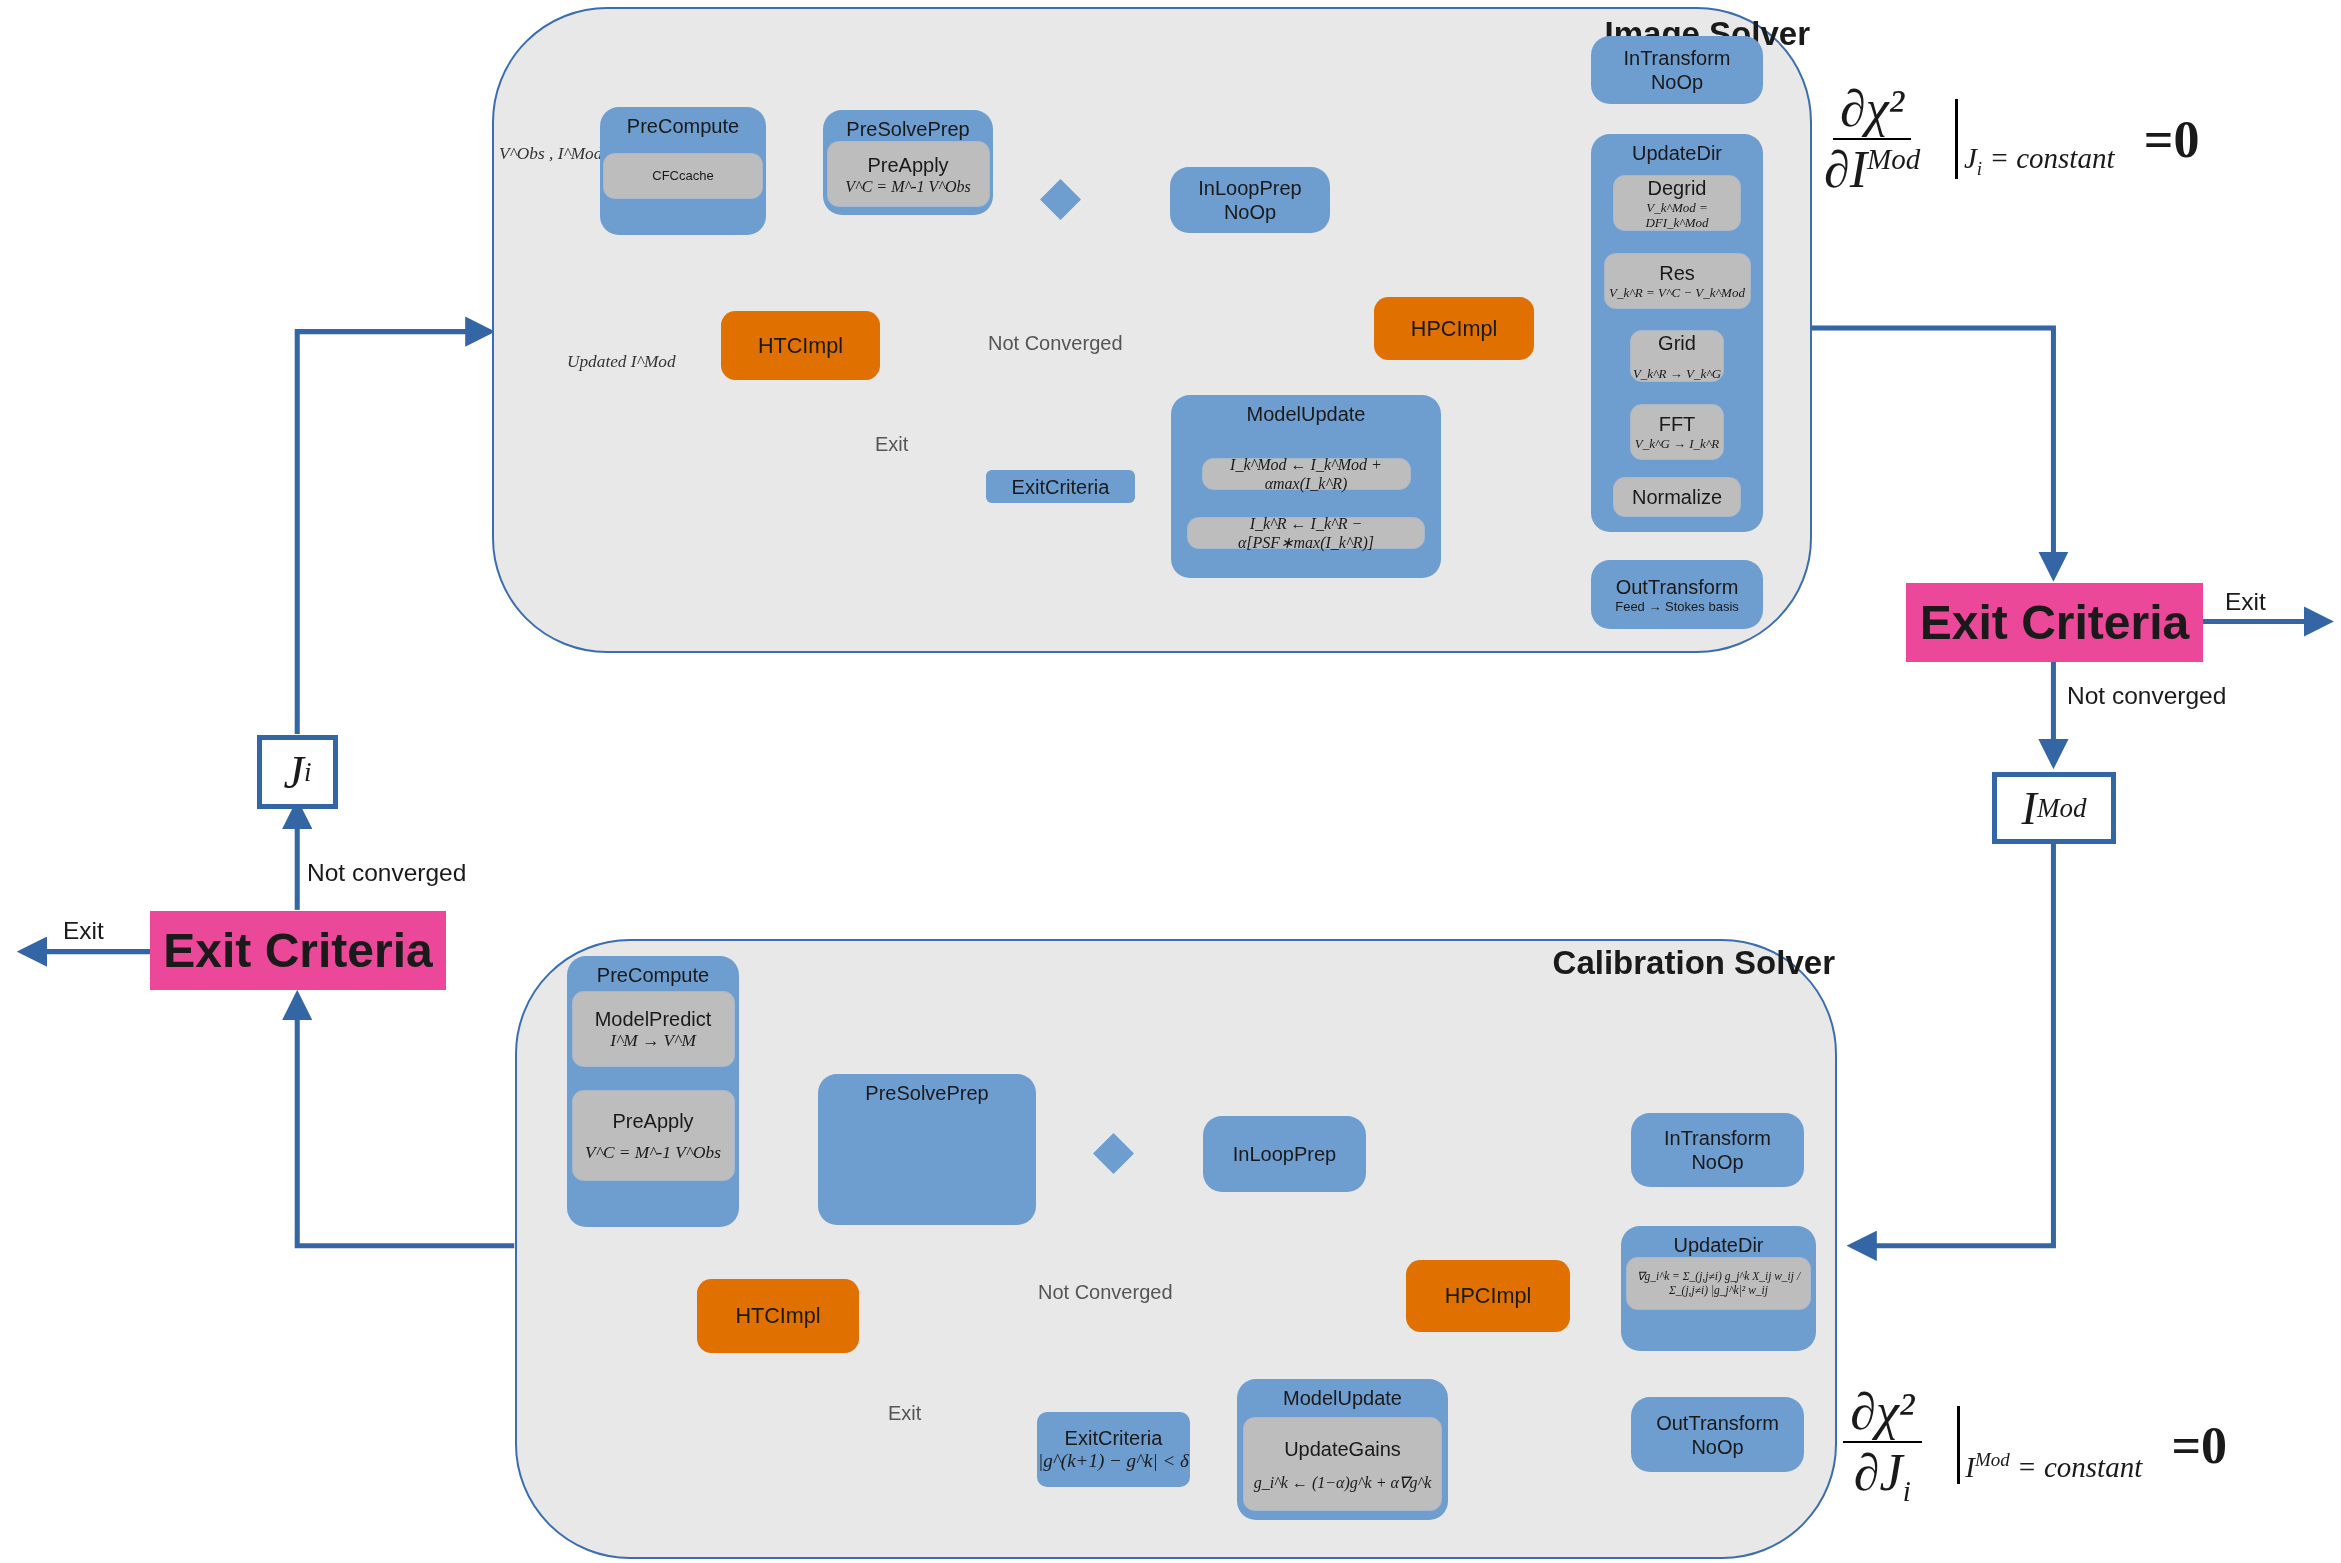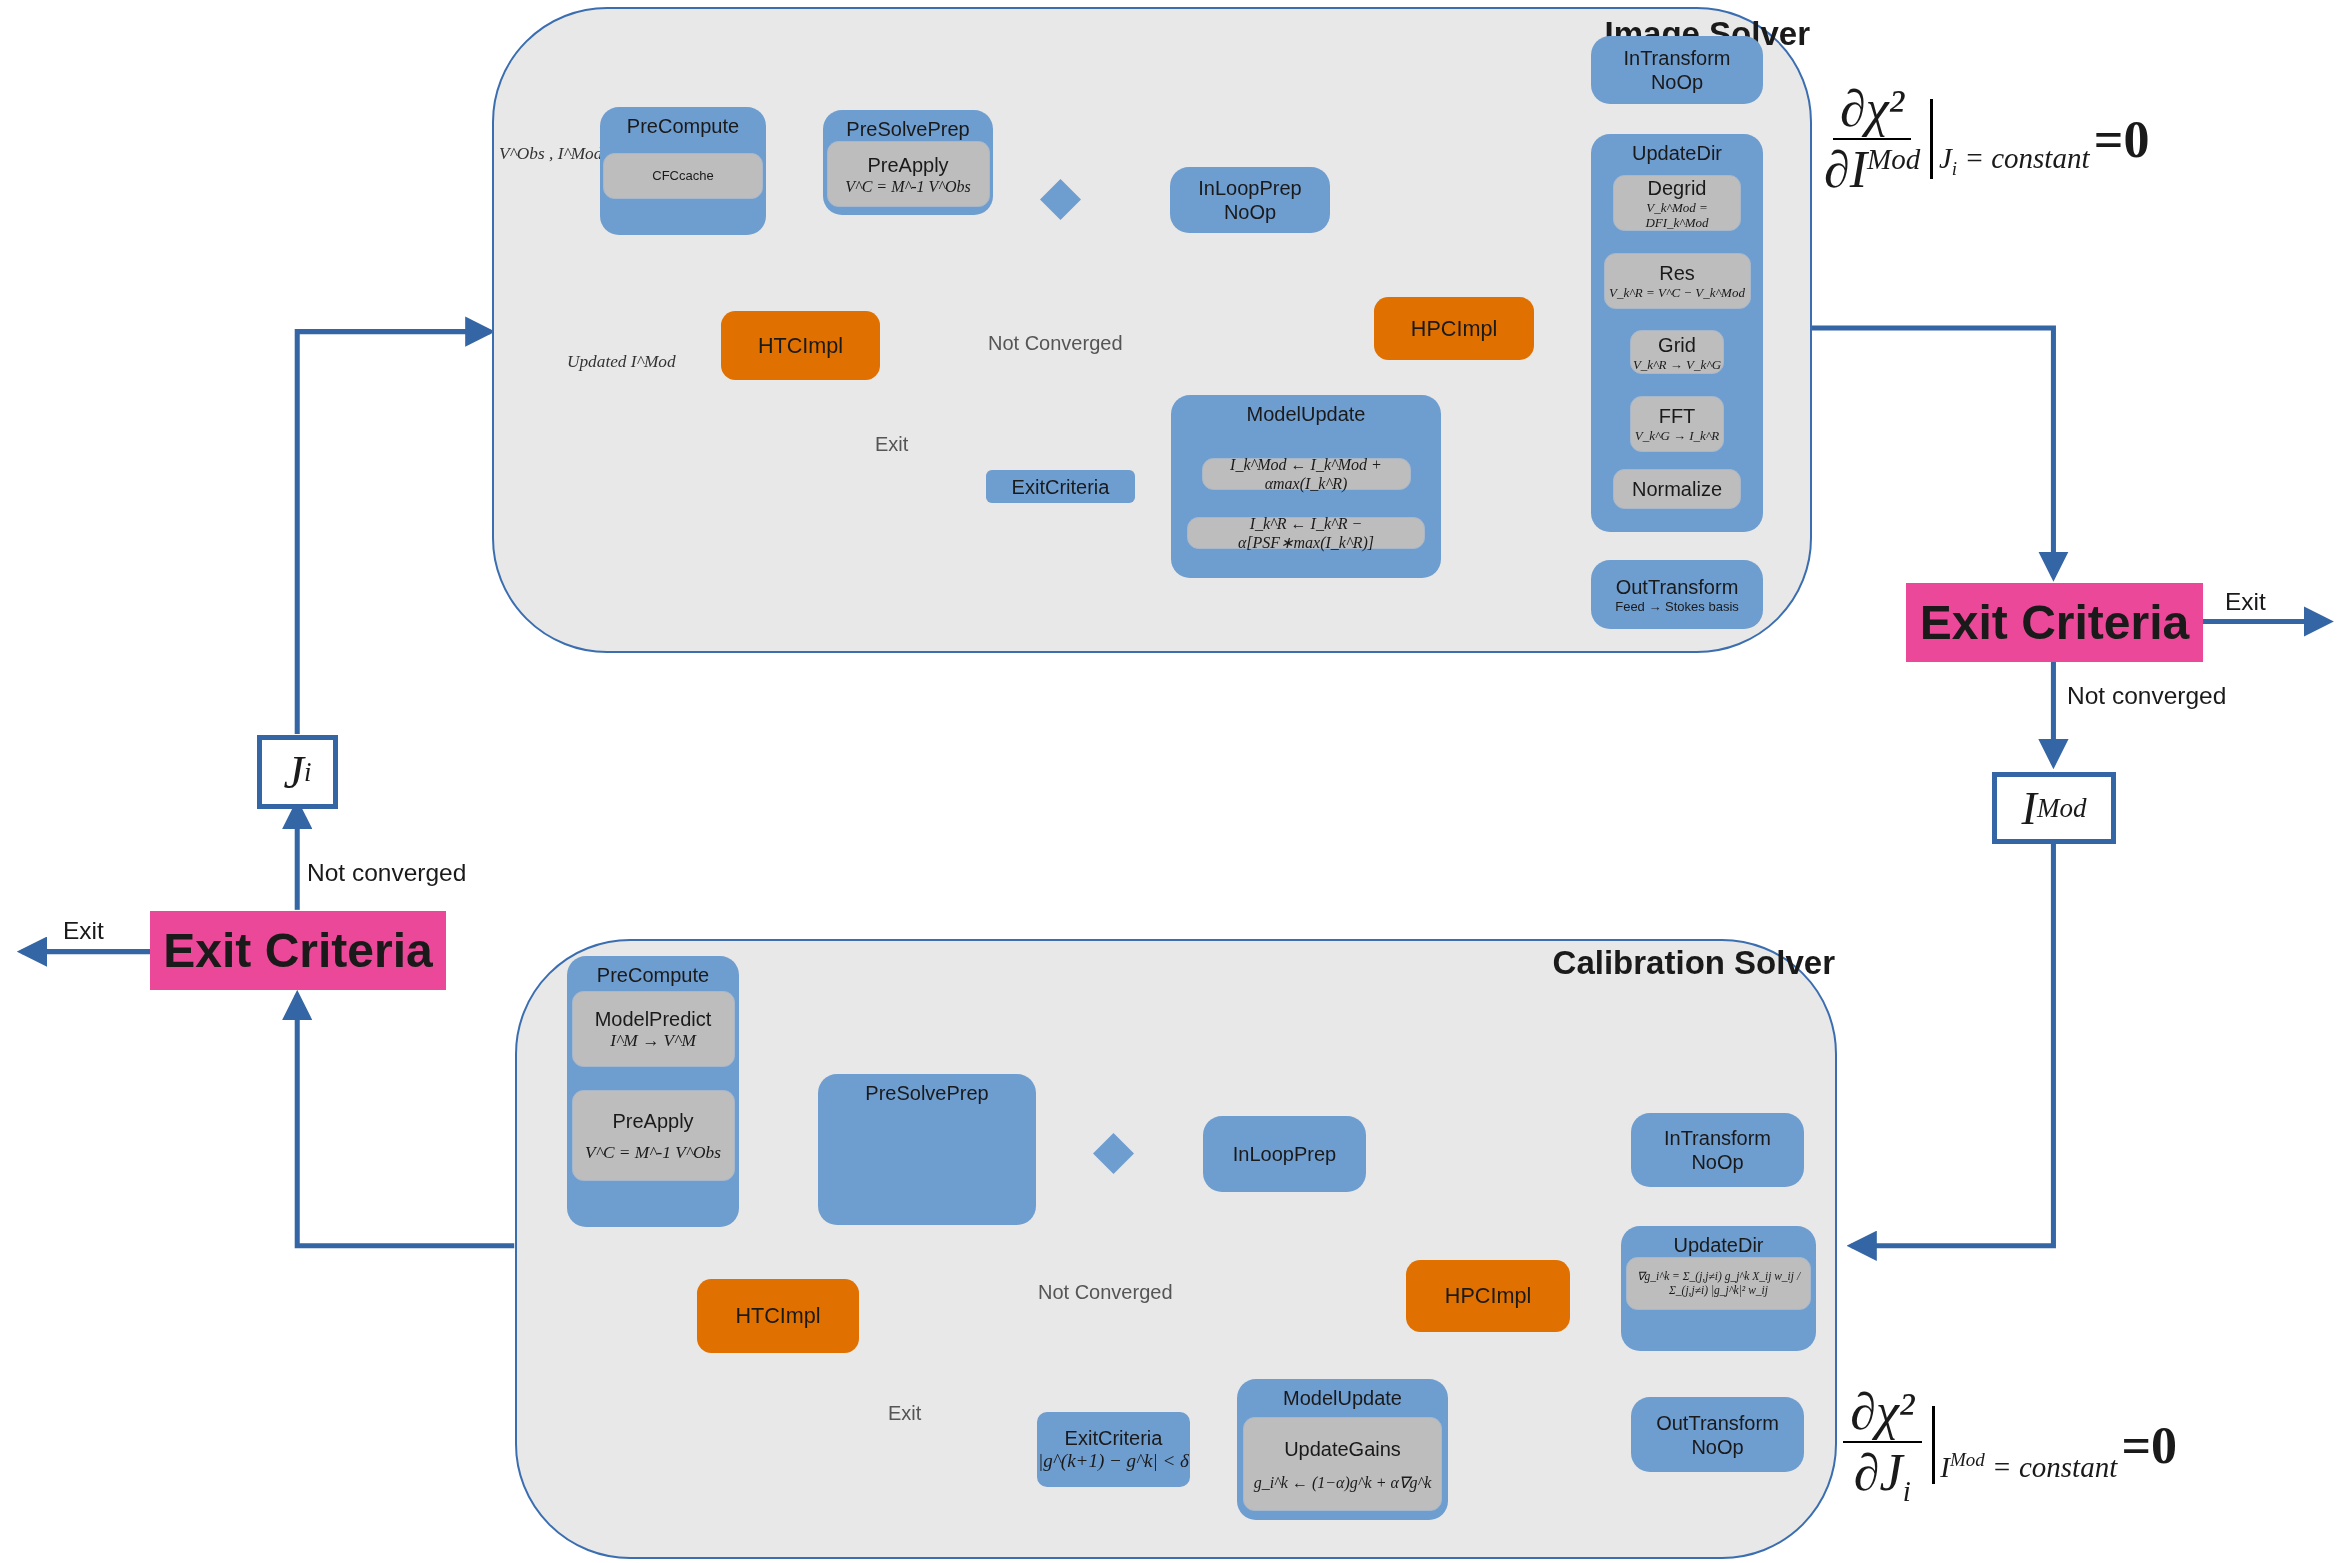--- a/index.html
+++ b/index.html
@@ -14,21 +14,21 @@
   .box.orange { background: #e07000; border-radius: 14.4px; font-size: 21.6px; }
   .inner { background: #bdbdbd; border: 1.4px solid #a8b8cc; border-radius: 11.5px; box-sizing: border-box;
            display: flex; flex-direction: column; align-items: center; justify-content: center; font-size: 20px; line-height: 1.2; }
   .math { font-family: "Liberation Serif", serif; font-style: italic; }
   .small { font-size: 13px; }
   .lbl { position: absolute; font-size: 20px; color: #333; white-space: nowrap; }
   .big-exit { position: absolute; background: #ec4899; font-weight: bold; font-size: 48px; display:flex; align-items:center; justify-content:center; box-sizing: border-box; }
   .var-box { position: absolute; background: #fff; border: 5px solid #3465a4; box-sizing: border-box;
              font-family: "Liberation Serif", serif; font-style: italic; font-size: 46px; display:flex; align-items:center; justify-content:center; }
   .ext-label { position: absolute; font-size: 24.5px; white-space: nowrap; }
-  .eqn { position: absolute; font-family: "Liberation Serif", serif; display: flex; align-items: center; white-space: nowrap; }
+  .eqn { position: absolute; font-family: "Liberation Serif", serif; display: flex; align-items: center; white-space: nowrap; gap: 25px; }
   .frac { display: inline-flex; flex-direction: column; align-items: center; font-size: 52px; font-style: italic; }
   .frac .num { border-bottom: 2.9px solid #000; padding: 0 7.2px; }
   .cond { font-style: italic; font-size: 29px; margin-left: 10px; border-left: 3.6px solid #000; padding-left: 5.8px; padding-top: 43px; }
   .eq0 { font-size: 52px; font-weight: bold; margin-left: 4.3px; }
   .diamond { position: absolute; width: 29px; height: 29px; background: #6e9dd0; transform: rotate(45deg); }
 </style>
 </head>
 <body>
 
 <svg class="lines" viewBox="0 0 3248 2168">
@@ -142,21 +142,21 @@
 <div class="box top" style="left:1591px; top:134px; width:172px; height:398px;">
   <div style="margin-bottom:10px;">UpdateDir</div>
   <div class="inner" style="width:128px; height:56px;">
     <span>Degrid</span>
     <span class="math small">V_k^Mod = DFI_k^Mod</span>
   </div>
   <div class="inner" style="width:147px; height:56px; margin-top:21.6px;">
     <span>Res</span>
     <span class="math small">V_k^R = V^C − V_k^Mod</span>
   </div>
-  <div class="inner" style="width:94px; height:44px; margin-top:21.6px;">
+  <div class="inner" style="width:94px; height:52px; margin-top:21.6px;justify-content:space-between;">
     <span>Grid</span>
     <span class="math small">V_k^R → V_k^G</span>
   </div>
   <div class="inner" style="width:94px; height:56px; margin-top:21.6px;">
     <span>FFT</span>
     <span class="math small">V_k^G → I_k^R</span>
   </div>
   <div class="inner" style="width:128px; height:40px; margin-top:17.3px;">
     <span>Normalize</span>
   </div>

